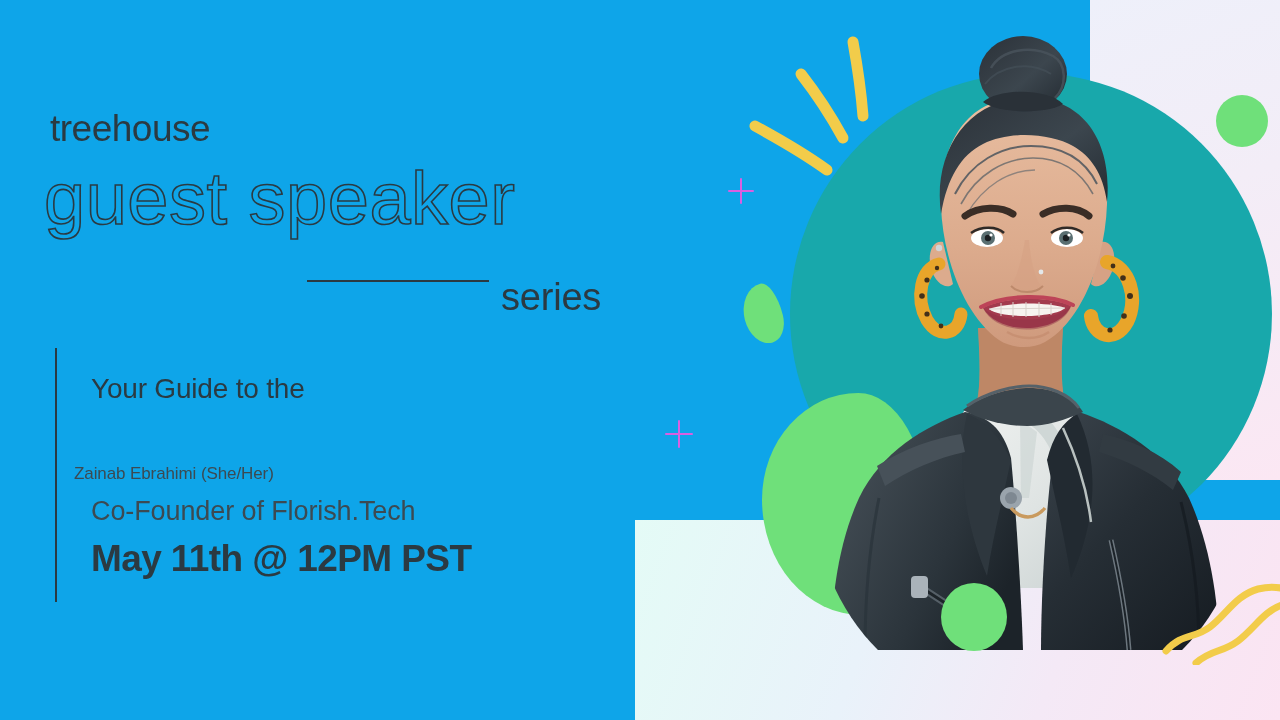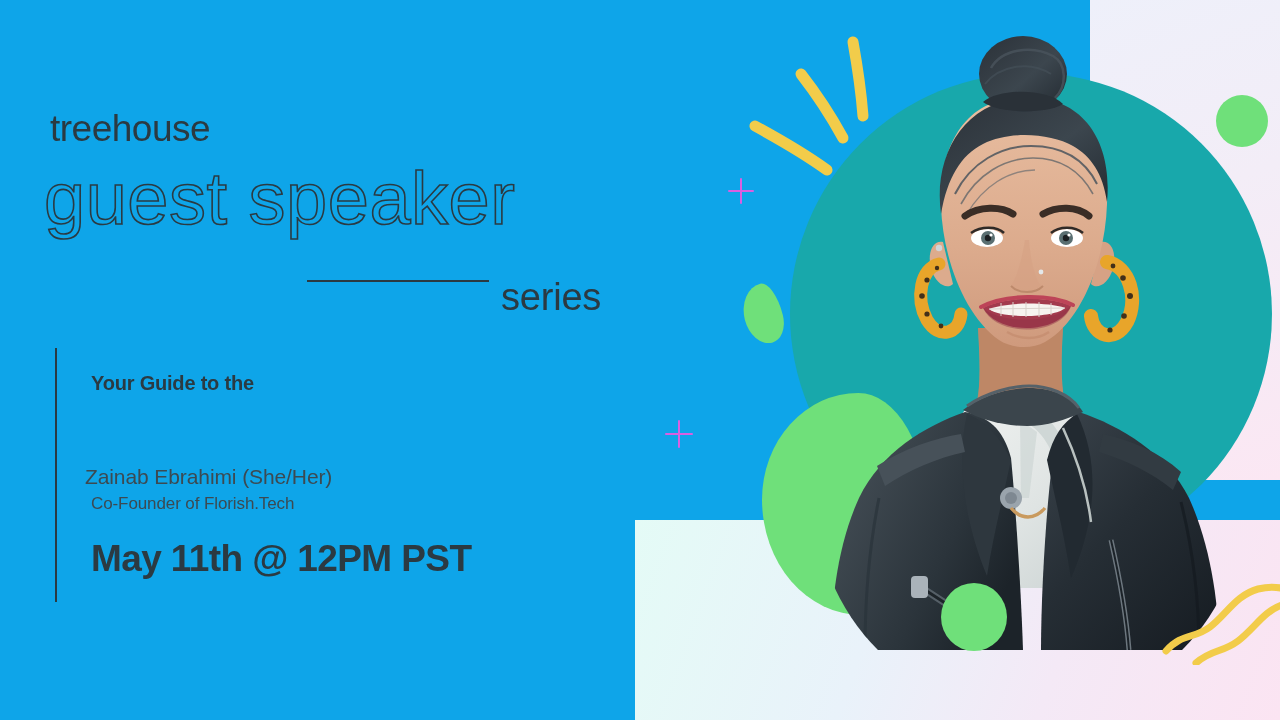--- a/index.html
+++ b/index.html
@@ -87,31 +87,31 @@
     letter-spacing:-0.2px;
     margin-top:18px;
   }
 
   .rule-vert{
     position:absolute; left:55px; top:348px; width:1.6px; height:254px; background:#2b3a42;
   }
 
   .talk-title{
     position:absolute; left:91px; top:370px; width:480px;
-    font-size:20px; font-weight:700; line-height:1.38; color:#2b3a42;
+    font-size:28px; font-weight:400; line-height:1.38; color:#2b3a42;
     letter-spacing:-0.2px;
   }
   .speaker-name{
-    position:absolute; left:85px; top:462px;
-    font-size:21px; font-weight:400; color:#3c4a52; line-height:1.42;
+    position:absolute; left:74px; top:462px;
+    font-size:17px; font-weight:400; color:#3c4a52; line-height:1.42;
     letter-spacing:-0.1px;
   }
   .speaker-role{
     position:absolute; left:91px; top:492px;
-    font-size:17px; font-weight:400; color:#3c4a52; line-height:1.42;
+    font-size:27px; font-weight:400; color:#3c4a52; line-height:1.42;
     letter-spacing:-0.1px;
   }
   .datetime{
     position:absolute; left:91px; top:535px;
     font-size:37px; font-weight:700; color:#2b3a42; line-height:1.3;
     letter-spacing:-0.6px;
   }
 </style>
 </head>
 <body>

